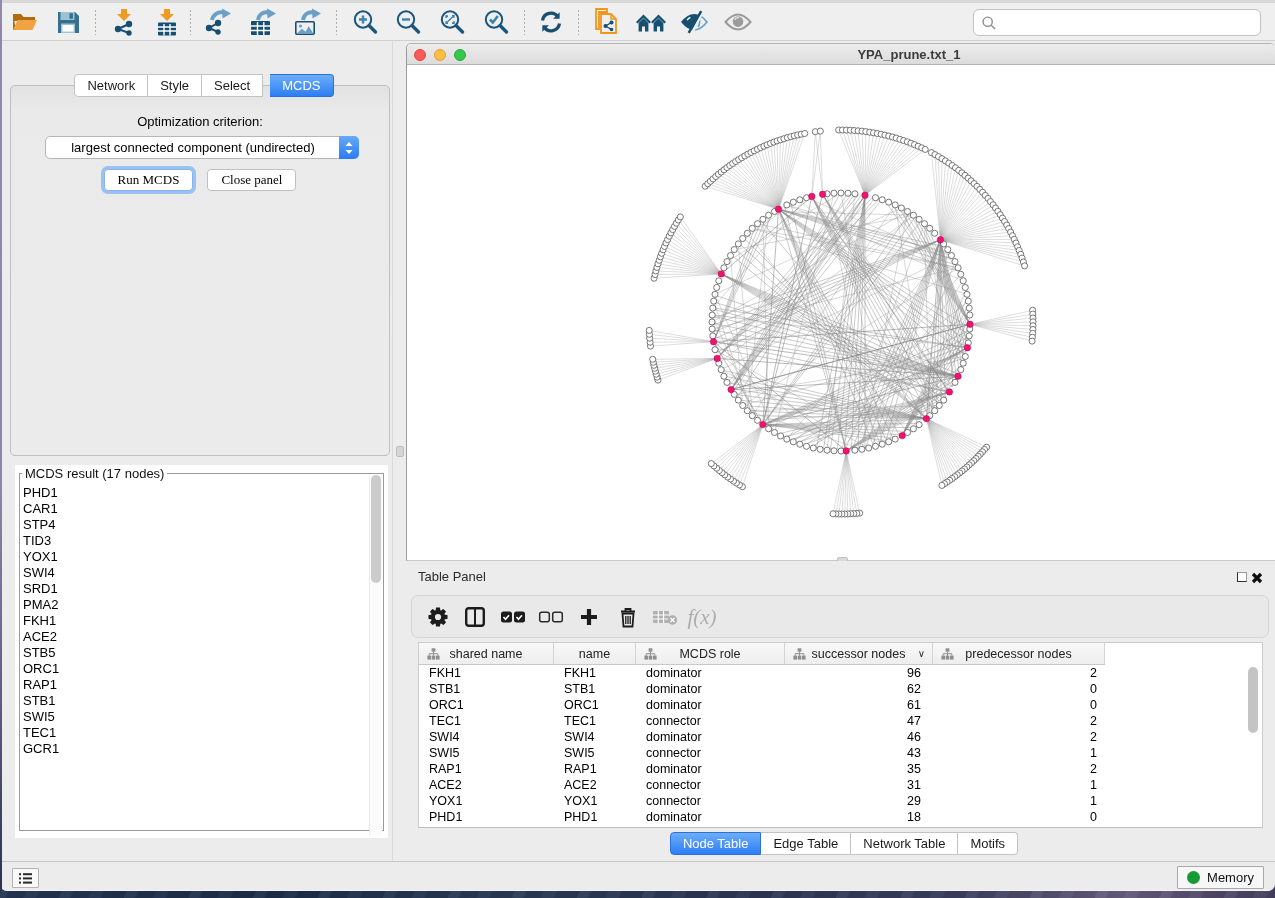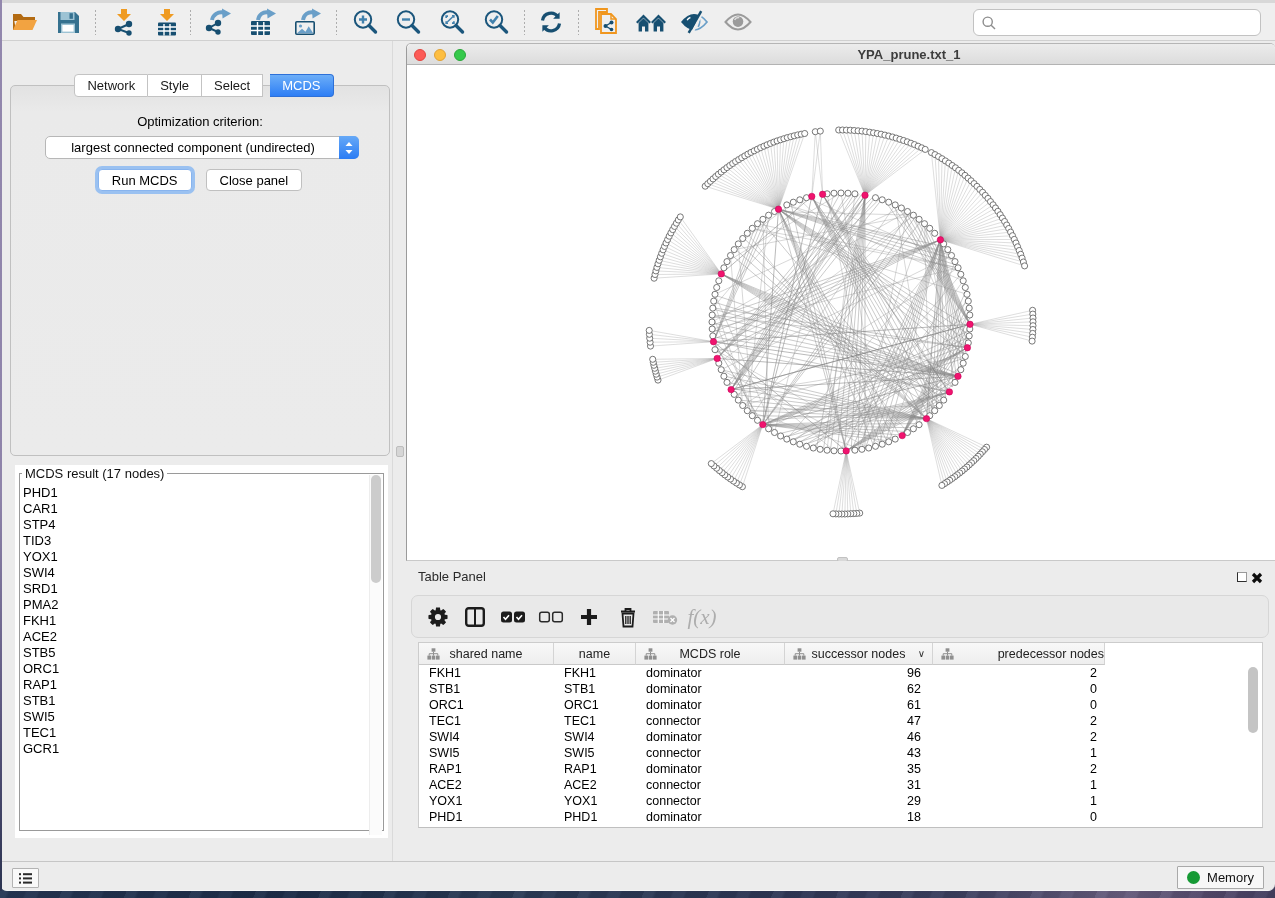--- a/index.html
+++ b/index.html
@@ -34,21 +34,21 @@
 .seg-tab:last-child { border-radius:0 4px 4px 0; }
 .seg-tab.active { background:linear-gradient(#6caef8,#2d7ef5); border-color:#2d70d8; color:#fff;margin-left:7px; }
 #cp-tabs { position:absolute; left:7px; top:33px; width:100%; display:flex; justify-content:center; z-index:3; }
 #cp-tabpane { position:absolute; left:8px; top:44px; width:380px; height:371px; border:1px solid #c0c0c0; border-radius:5px; background:linear-gradient(#e2e2e2,#eaeaea 26px,#ebebeb); }
 #cp-opt-label { position:absolute; left:0; top:28px; width:100%; text-align:center; font-size:13px; color:#000; }
 #cp-dropdown { position:absolute; left:34px; top:50px; width:314px; height:23px; background:#fff; border:1px solid #b7b7b7; border-radius:5px; display:flex; align-items:center; }
 #cp-dropdown .dd-text { flex:1; text-align:center; font-size:13px; padding-right:18px; color:#000; }
 #cp-dropdown .dd-cap { position:absolute; right:-1px; top:-1px; width:20px; height:23px; background:linear-gradient(#66a9f7,#2b7cf4); border-radius:0 5px 5px 0; display:flex; flex-direction:column; align-items:center; justify-content:center; }
 .dd-cap svg { display:block; }
 #cp-buttons { position:absolute; left:0; top:83px; width:100%; display:flex; justify-content:center; gap:14px; }
-.mac-btn { background:#fff; border:1px solid #c0c0c0; border-radius:4px; height:22px; padding:0 13px; font-size:13px; font-family:Liberation Sans, sans-serif; color:#000; display:flex; align-items:center; }
+.mac-btn { background:#fff; border:1px solid #c0c0c0; border-radius:4px; height:22px; padding:0 13px; font-size:13px; font-family:Liberation Serif, serif; color:#000; display:flex; align-items:center; }
 .mac-btn.focused { box-shadow:0 0 0 3px rgba(110,170,245,.65); border-color:#88b4ee; }
 
 #mcds-fieldset { position:absolute; left:13px; top:424px; width:373px; height:373px; background:#fff; }
 #mcds-border { position:absolute; left:4px; top:8px; right:4px; bottom:7px; border:1px solid #9a9a9a; }
 #mcds-legend { position:absolute; left:7px; top:1px; background:#fff; padding:0 3px; font-size:13px; color:#111; }
 #mcds-list { position:absolute; left:6px; top:20px; width:348px; height:348px; overflow:hidden; font-size:13px; color:#000; }
 #mcds-list div { height:16px; line-height:16px; padding-left:2px; }
 #mcds-scroll { position:absolute; right:6px; top:10px; width:13px; height:360px; background:#fbfbfb; border-left:1px solid #ededed; }
 #mcds-scroll .thumb { position:absolute; left:1px; top:0px; width:10px; height:108px; background:#cccccc; border-radius:5px; }
 
@@ -1152,21 +1152,21 @@
                 <rect x="4.7" y="7.6" width="3.6" height="4"></rect>
                 <rect x="9" y="7.6" width="3.6" height="4"></rect>
               </g>
               <g stroke="#8f8f8f" stroke-width="1" fill="none">
                 <path d="M6.5 3.7 v2 M2.2 7.6 v-1.9 h8.6 v1.9 M6.5 5.7 v1.9"></path>
               </g>
             </svg>
             <span>successor nodes</span>
             <span class="th-chevron">∨</span>
           </div>
-          <div class="th-cell" style="left: 514px; width: 172px; justify-content: flex-end;">
+          <div class="th-cell" style="left: 514px; width: 172px;">
             <svg width="13" height="12" viewBox="0 0 13 12" class="sitemap">
               <g fill="#8f8f8f">
                 <rect x="4.6" y="0.3" width="3.8" height="3.4"></rect>
                 <rect x="0.4" y="7.6" width="3.6" height="4"></rect>
                 <rect x="4.7" y="7.6" width="3.6" height="4"></rect>
                 <rect x="9" y="7.6" width="3.6" height="4"></rect>
               </g>
               <g stroke="#8f8f8f" stroke-width="1" fill="none">
                 <path d="M6.5 3.7 v2 M2.2 7.6 v-1.9 h8.6 v1.9 M6.5 5.7 v1.9"></path>
               </g>
@@ -1243,20 +1243,28 @@
             <span style="left: 145px;">PHD1</span>
             <span style="left: 227px;">dominator</span>
             <span style="left: 422px; width: 80px; text-align: right;">18</span>
             <span style="left: 598px; width: 80px; text-align: right;">0</span>
           </div>
         </div>
       <div id="tp-vscroll">
           <div class="thumb"></div>
         </div>
     </div>
+    <div id="tp-tabs">
+        <div class="seg-tabs">
+          <div class="seg-tab active">Node Table</div>
+          <div class="seg-tab">Edge Table</div>
+          <div class="seg-tab">Network Table</div>
+          <div class="seg-tab">Motifs</div>
+        </div>
+      </div>
   </div>
 </div>
 
 <div id="status-bar" class="abs">
   <div id="sb-list-btn">
     <svg width="15" height="13" viewBox="0 0 15 13">
       <g fill="#2a2a2a">
           <rect x="1" y="1.2" width="2" height="2"></rect>
           <rect x="5" y="1.2" width="9" height="2"></rect>
           <rect x="1" y="5.4" width="2" height="2"></rect>

